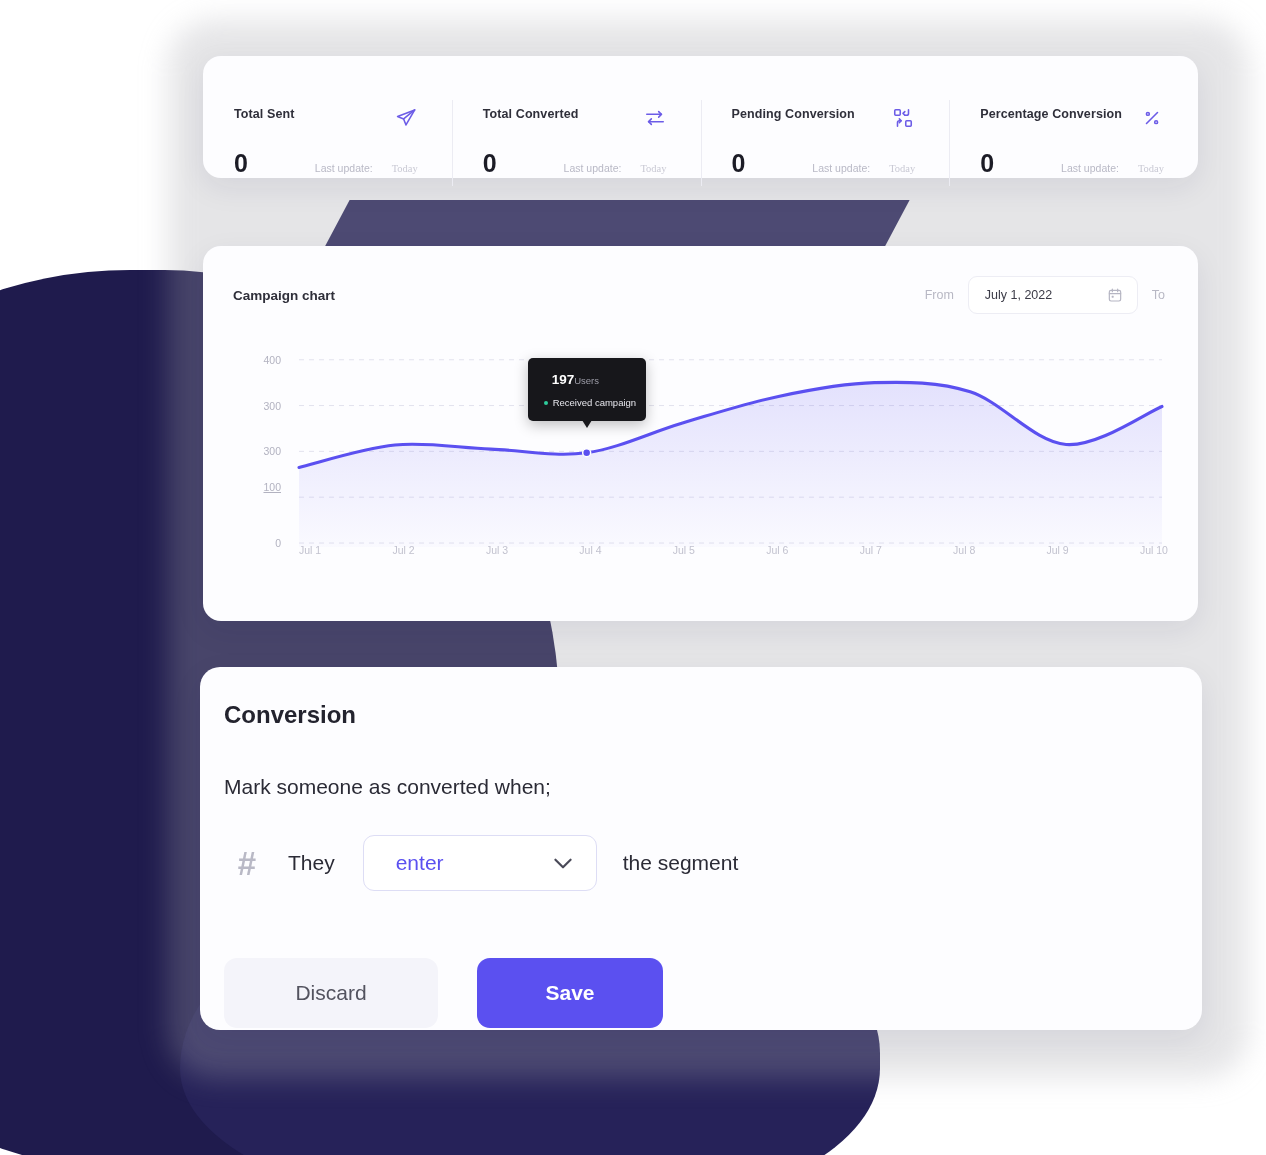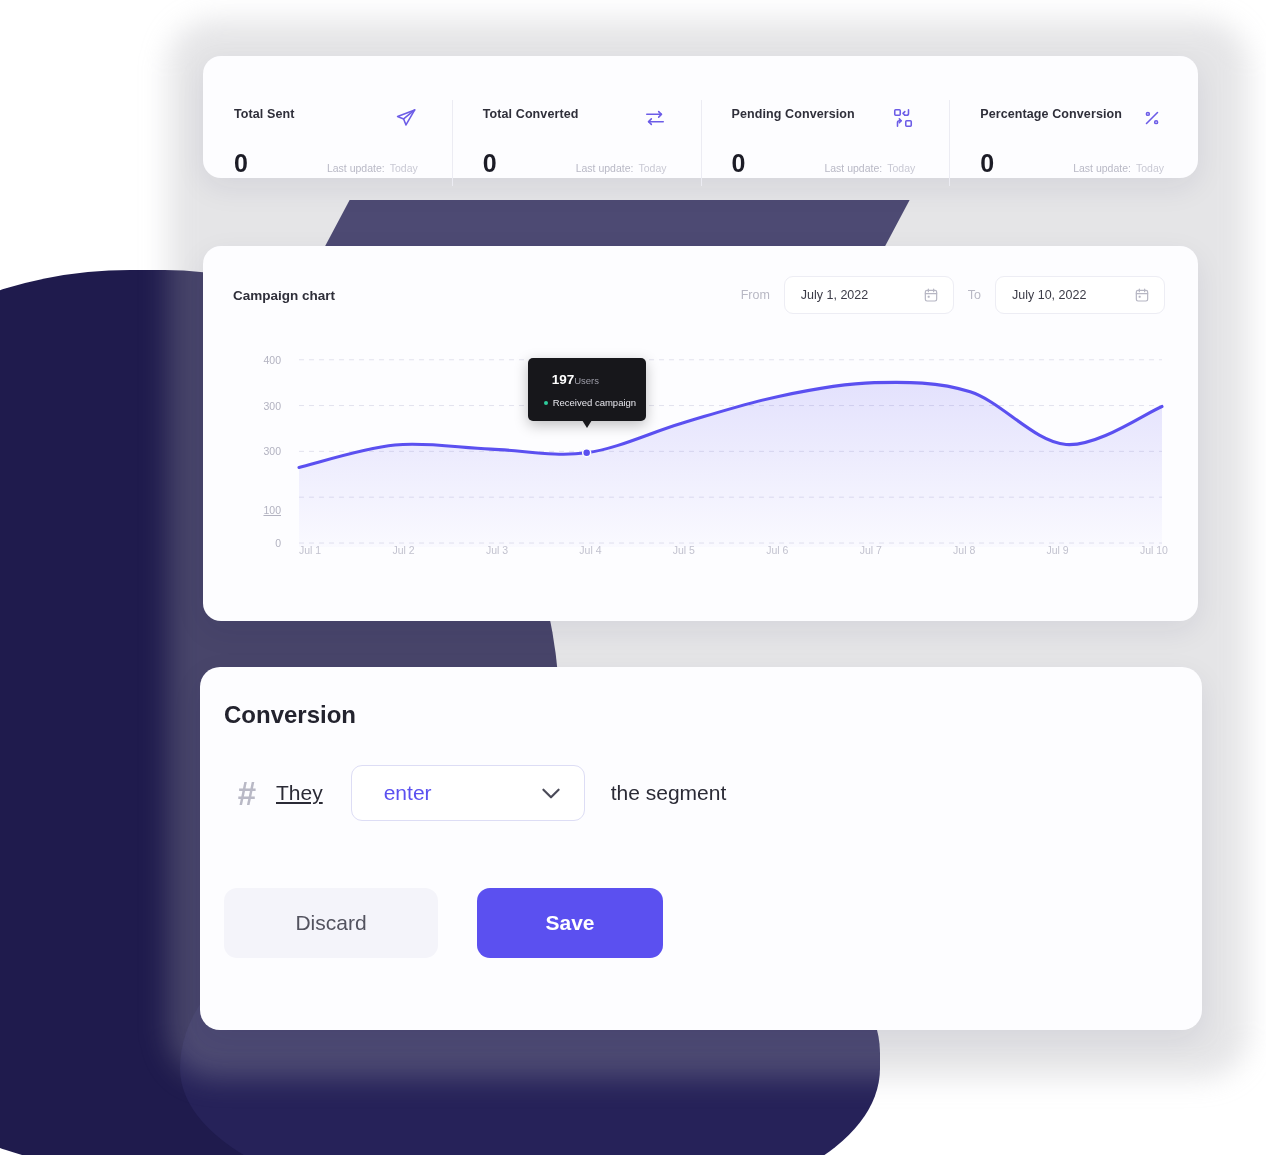--- a/index.html
+++ b/index.html
@@ -115,21 +115,21 @@
   .stat-value {
     font-size: 25px;
     font-weight: bold;
     color: #1c1c26;
   }
   .stat-update {
     font-size: 10.5px;
     color: #b9b9c6;
     white-space: nowrap;
   }
-  .stat-update b { font-weight: normal; color: #c9c9d4; margin-left: 5px; }
+  .stat-update b { font-weight: normal; color: #c9c9d4; margin-left: 19px; font-family: Liberation Serif, serif; }
 
   
   #chart-card {
     left: 203px;
     top: 246px;
     width: 995px;
     height: 375px;
   }
   #chart-head {
     display: flex;
@@ -241,21 +241,21 @@
   }
   #hash-icon {
     width: 46px;
     font-size: 33px;
     color: #b9b9c6;
     font-weight: bold;
     text-align: center;
     line-height: 1;
   }
   .rule-text { font-size: 21px; color: #2b2b36; }
-  #they-text { margin: 0 28px 0 6px; text-decoration: underline; }
+  #they-text { margin: 0 28px 0 18px; }
   #seg-text { margin: 0 27px 0 26px; }
 
   .select-box {
     display: flex;
     align-items: center;
     justify-content: space-between;
     height: 56px;
     border: 1.5px solid #ddddf5;
     border-radius: 11px;
     background: #fff;
@@ -391,30 +391,20 @@
           <span class="cal-icon">
             <svg width="16" height="16" viewBox="0 0 24 24" fill="none" stroke="currentColor" stroke-width="1.8" stroke-linecap="round">
                 <rect x="3.5" y="5" width="17" height="16" rx="2.5"></rect>
                 <path d="M3.5 10h17M8 3v4M16 3v4"></path>
                 <rect x="7" y="13" width="3" height="3" rx=".6" fill="currentColor" stroke="none"></rect>
               </svg>
           </span>
         </div>
 
         <span class="date-label">To</span>
-        <div class="date-field">
-          <span class="date-value">July 10, 2022</span>
-          <span class="cal-icon">
-            <svg width="16" height="16" viewBox="0 0 24 24" fill="none" stroke="currentColor" stroke-width="1.8" stroke-linecap="round">
-                <rect x="3.5" y="5" width="17" height="16" rx="2.5"></rect>
-                <path d="M3.5 10h17M8 3v4M16 3v4"></path>
-                <rect x="7" y="13" width="3" height="3" rx=".6" fill="currentColor" stroke="none"></rect>
-              </svg>
-          </span>
-        </div>
       </div>
     </div>
 
     <div id="plot-wrap">
       <svg id="plot-svg" viewBox="0 0 935 215" preserveAspectRatio="none">
         <defs>
           <linearGradient id="areaFill" x1="0" y1="0" x2="0" y2="1">
             <stop offset="0%" stop-color="#5B50F0" stop-opacity="0.16"></stop>
             <stop offset="100%" stop-color="#5B50F0" stop-opacity="0.02"></stop>
           </linearGradient>
@@ -426,21 +416,21 @@
             <line x1="66" x2="929" y1="69.55813953488371" y2="69.55813953488371" stroke="#e2e2ee" stroke-width="1" stroke-dasharray="5 5"></line>
             <line x1="66" x2="929" y1="23.74418604651163" y2="23.74418604651163" stroke="#e2e2ee" stroke-width="1" stroke-dasharray="5 5"></line>
           </g>
         <path id="area-path" fill="url(#areaFill)" stroke="none" d="M66,131.40697674418604 C81.98148148148148,127.66550387596898 129.92592592592592,112.01240310077519 161.88888888888889,108.95813953488371 C193.85185185185185,105.90387596899224 225.8148148148148,111.78333333333333 257.77777777777777,113.0813953488372 C289.7407407407407,114.37945736434108 321.7037037037037,121.09883720930232 353.66666666666663,116.74651162790697 C385.62962962962956,112.39418604651162 417.59259259259255,96.35930232558141 449.55555555555554,86.96744186046513 C481.51851851851853,77.57558139534885 513.4814814814815,67.11472868217054 545.4444444444445,60.3953488372093 C577.4074074074074,53.67596899224805 609.3703703703703,47.41472868217054 641.3333333333333,46.65116279069767 C673.2962962962962,45.887596899224796 705.2592592592594,45.50581395348836 737.2222222222223,55.81395348837208 C769.1851851851852,66.1220930232558 801.1481481481482,106.05658914728681 833.1111111111111,108.5 C865.074074074074,110.94341085271319 913.0185185185185,76.81201550387597 929,70.47441860465116 L929,211 L66,211 Z"></path>
         <path id="line-path" fill="none" stroke="#5B50F0" stroke-width="3.1" stroke-linecap="round" d="M66,131.40697674418604 C81.98148148148148,127.66550387596898 129.92592592592592,112.01240310077519 161.88888888888889,108.95813953488371 C193.85185185185185,105.90387596899224 225.8148148148148,111.78333333333333 257.77777777777777,113.0813953488372 C289.7407407407407,114.37945736434108 321.7037037037037,121.09883720930232 353.66666666666663,116.74651162790697 C385.62962962962956,112.39418604651162 417.59259259259255,96.35930232558141 449.55555555555554,86.96744186046513 C481.51851851851853,77.57558139534885 513.4814814814815,67.11472868217054 545.4444444444445,60.3953488372093 C577.4074074074074,53.67596899224805 609.3703703703703,47.41472868217054 641.3333333333333,46.65116279069767 C673.2962962962962,45.887596899224796 705.2592592592594,45.50581395348836 737.2222222222223,55.81395348837208 C769.1851851851852,66.1220930232558 801.1481481481482,106.05658914728681 833.1111111111111,108.5 C865.074074074074,110.94341085271319 913.0185185185185,76.81201550387597 929,70.47441860465116"></path>
         <circle id="hover-point" r="4" fill="#5B50F0" stroke="#ffffff" stroke-width="1.5" cx="353.66666666666663" cy="116.74651162790697"></circle>
       </svg>
 
       <div id="ylabels">
           <div class="ylab" style="top: 207px;">0</div>
-          <div class="ylab" style="top: 174px; text-decoration: underline;">100</div>
+          <div class="ylab" style="top: 151px; text-decoration: underline;">100</div>
           <div class="ylab" style="top: 115.372px;">300</div>
           <div class="ylab" style="top: 69.5581px;">300</div>
           <div class="ylab" style="top: 23.7442px;">400</div>
         </div>
       <div id="xlabels">
           <div class="xlab">Jul 1</div>
           <div class="xlab">Jul 2</div>
           <div class="xlab">Jul 3</div>
           <div class="xlab">Jul 4</div>
           <div class="xlab">Jul 5</div>
@@ -460,20 +450,21 @@
           <span id="tt-series">Received campaign</span>
         </div>
         <div id="tt-arrow"></div>
       </div>
     </div>
   </div>
 
   <div class="card" id="conv-card">
 
     <div id="conv-title">Conversion</div>
+    <div id="conv-sub">Mark someone as converted when;</div>
 
     <div id="rule-row">
       <span id="hash-icon">#</span>
       <span class="rule-text" id="they-text">They</span>
 
       <div class="select-box" id="enter-select">
         <span class="select-value">enter</span>
         <span class="chev">
           <svg width="26" height="26" viewBox="0 0 24 24" fill="none" stroke="currentColor" stroke-width="2" stroke-linecap="round" stroke-linejoin="round">
               <path d="M5 9l7 7 7-7"></path>

